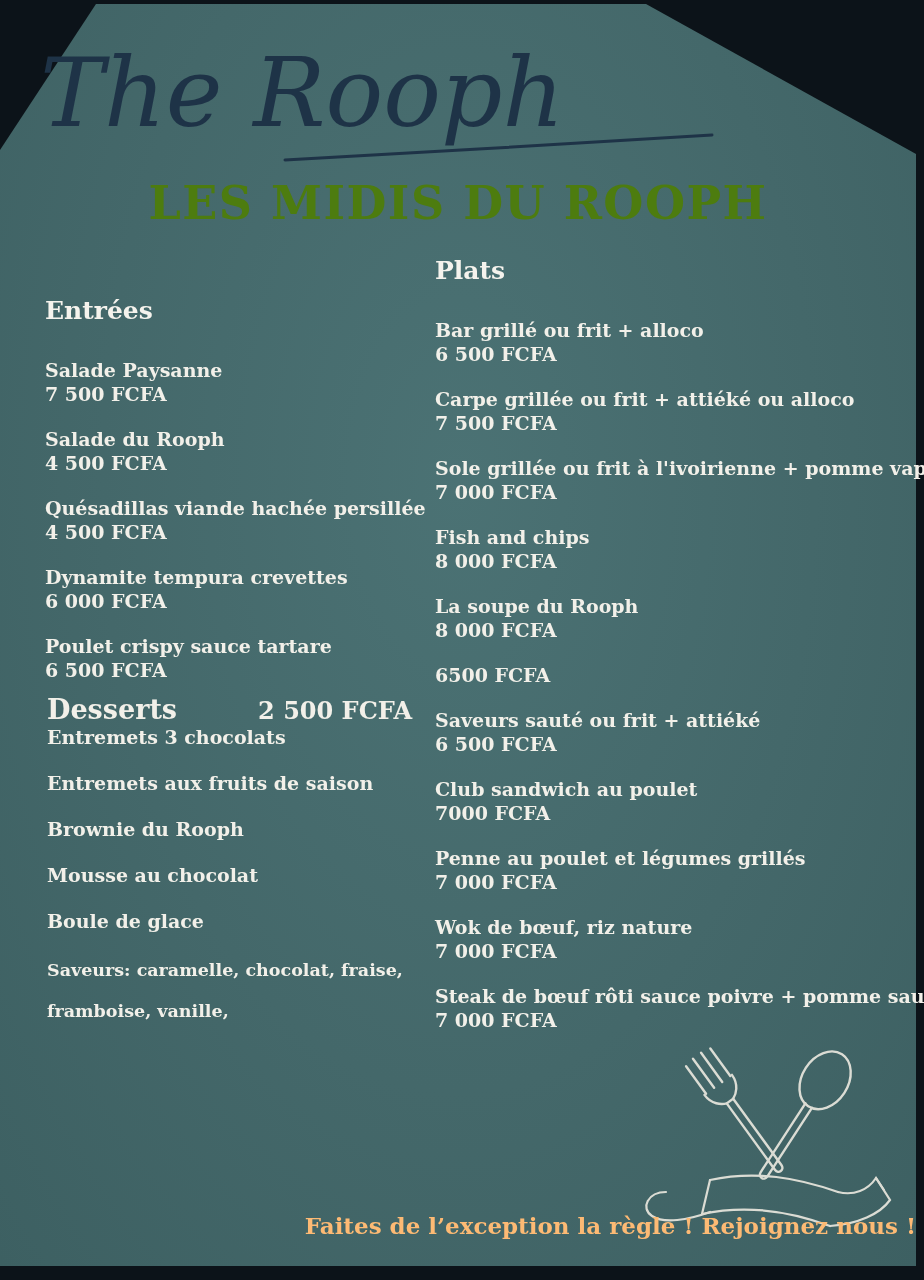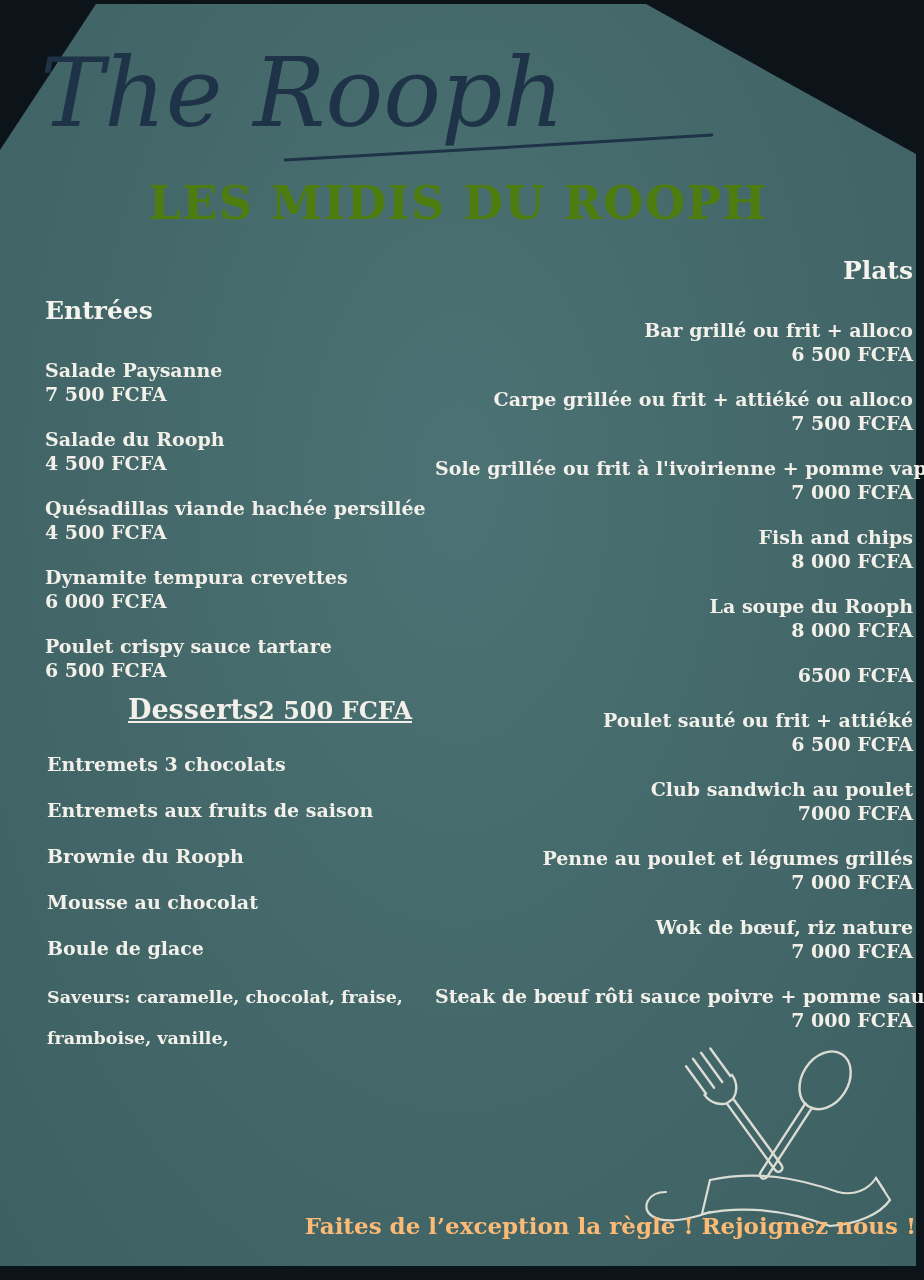--- a/index.html
+++ b/index.html
@@ -41,21 +41,21 @@
     top: 176px; left: 0;
     width: 916px;
     text-align: center;
     color: #4d7c0f;
     font-size: 46px;
     font-weight: bold;
     letter-spacing: 1.5px;
   }
   .col { position: absolute; color: #f2f0e9; }
   .col-left  { left: 45px;  top: 256px; width: 385px; margin-top: 40px; }
-  .col-right { left: 435px; top: 256px; width: 478px; text-align: right; }
+  .col-right { left: 435px; top: 256px; width: 478px; }
   .col-heading {
     font-size: 25px;
     font-weight: bold;
     color: #f5f3ed;
     margin: 0 0 33px 0;
   }
   .menu-item { margin-bottom: 21px; }
   .item-name, .item-price {
     font-size: 19px;
     font-weight: bold;
@@ -63,24 +63,22 @@
     white-space: nowrap;
   }
   .desserts {
     position: absolute;
     left: 47px; top: 694px;
     width: 365px;
     color: #f2f0e9;
   }
   .desserts-header {
     display: flex;
-    justify-content: flex-end;
+    justify-content: space-between;
     align-items: baseline;
-    margin-bottom: 27px;
-    text-decoration: underline;
   }
   .desserts-title { font-size: 27px; font-weight: bold; }
   .desserts-price { font-size: 24px; font-weight: bold; }
   .dessert-item {
     font-size: 19px;
     font-weight: bold;
     line-height: 24px;
     margin-bottom: 22px;
     white-space: nowrap;
   }
@@ -168,21 +166,21 @@
         <div class="item-price">8 000 FCFA</div>
       </div>
       <div class="menu-item">
         <div class="item-name">La soupe du Rooph</div>
         <div class="item-price">8 000 FCFA</div>
       </div>
       <div class="menu-item">
         <div class="item-price">6500 FCFA</div>
       </div>
       <div class="menu-item">
-        <div class="item-name">Poulet sauté ou frit + attiéké</div>
+        <div class="item-name">Saveurs sauté ou frit + attiéké</div>
         <div class="item-price">6 500 FCFA</div>
       </div>
       <div class="menu-item">
         <div class="item-name">Club sandwich au poulet</div>
         <div class="item-price">7000 FCFA</div>
       </div>
       <div class="menu-item">
         <div class="item-name">Penne au poulet et légumes grillés</div>
         <div class="item-price">7 000 FCFA</div>
       </div>

